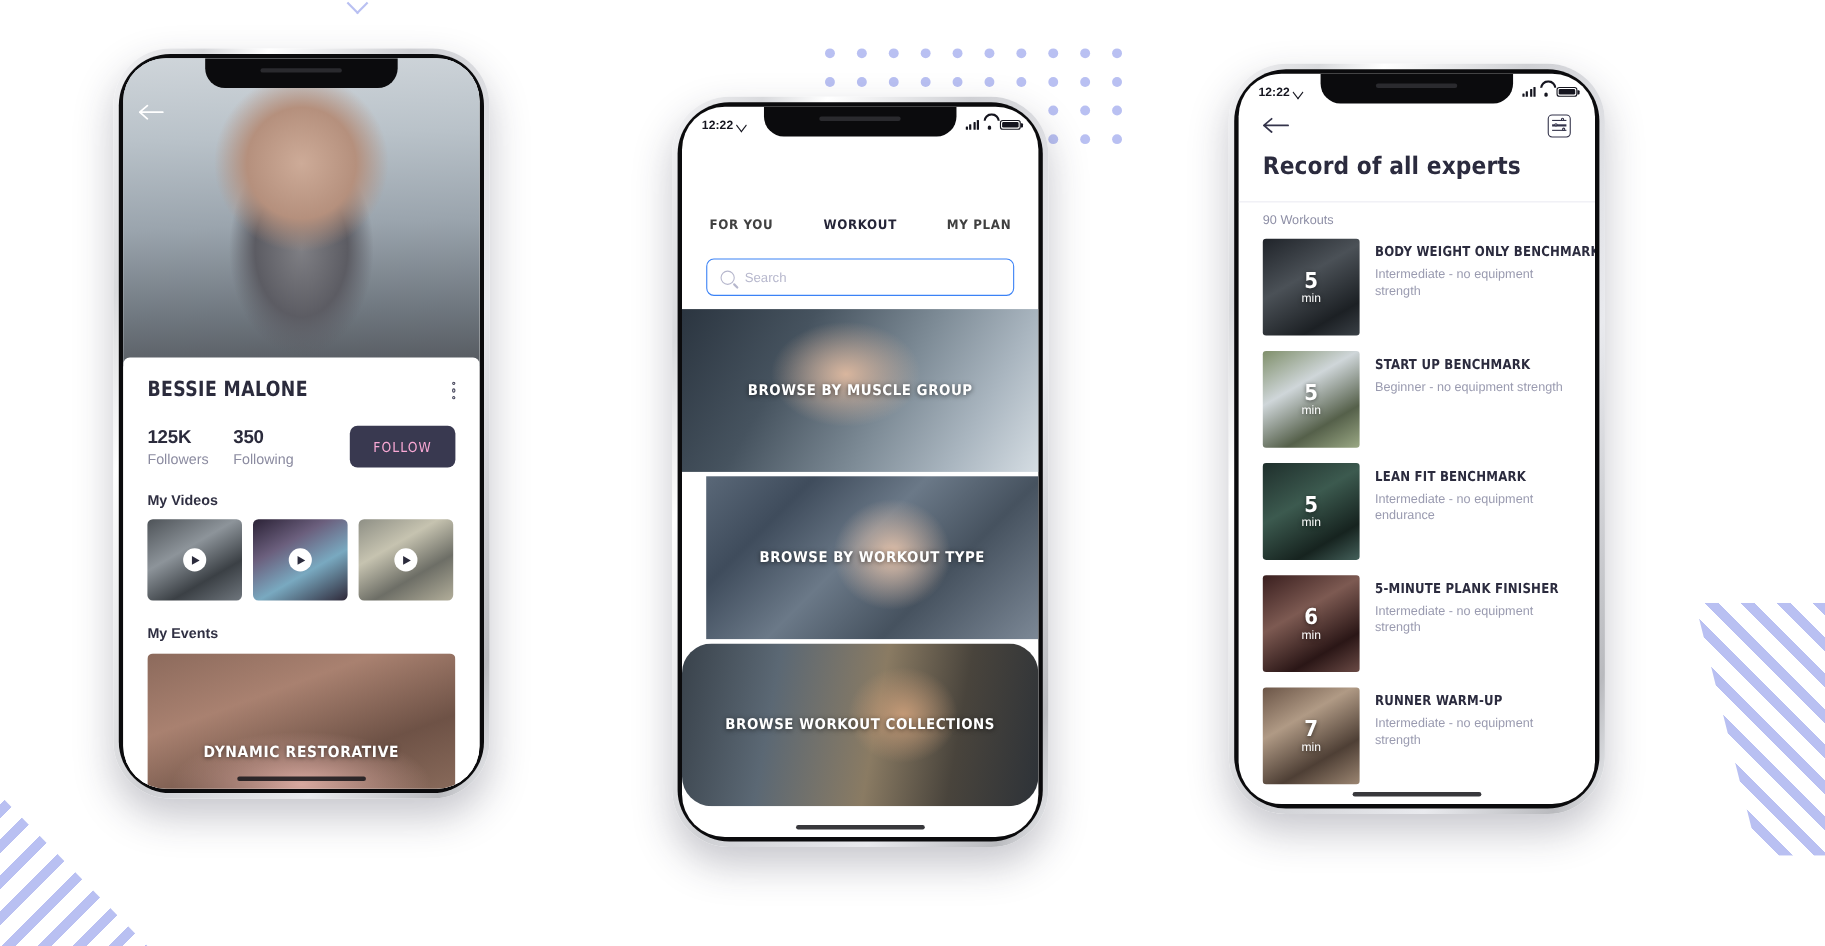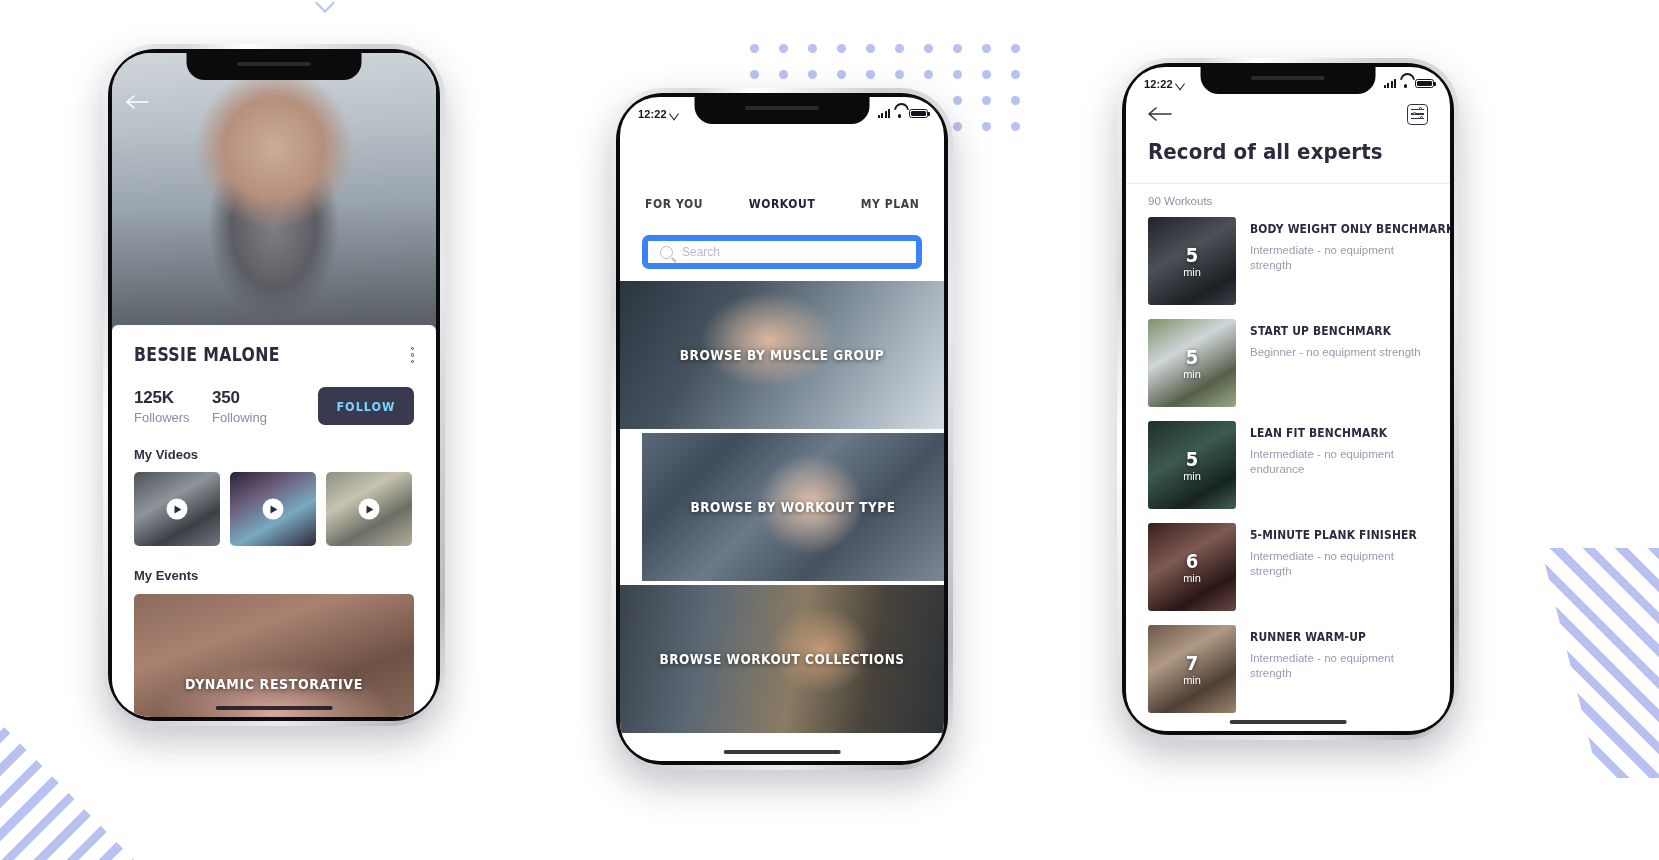--- a/index.html
+++ b/index.html
@@ -121,21 +121,21 @@
       linear-gradient(90deg,#aab3bb 0%,#c3cbd2 30%,#9fa7ae 62%,#cfd6db 100%);
   }
   .ph-gym1 { background:
       radial-gradient(ellipse 30% 46% at 46% 40%, #d9b69e 0%, rgba(217,182,158,0) 70%),
       linear-gradient(120deg,#2b3540 0%,#46535f 30%,#7d8b96 58%,#aab6c0 80%,#d5dde3 100%); }
   .ph-yoga { background:
       radial-gradient(ellipse 26% 50% at 56% 48%, #e3c2ab 0%, rgba(227,194,171,0) 68%),
       linear-gradient(135deg,#5a6878 0%,#3f4c5c 22%,#6b7988 45%,#46525f 68%,#7c8896 100%); margin-left: 22px; }
   .ph-collect { background:
       radial-gradient(ellipse 22% 42% at 62% 44%, #c49a77 0%, rgba(196,154,119,0) 70%),
-      linear-gradient(100deg,#39424b 0%,#5b6874 26%,#8a7b63 54%,#49443c 76%,#2d3238 100%); }
+      linear-gradient(100deg,#39424b 0%,#5b6874 26%,#8a7b63 54%,#49443c 76%,#2d3238 100%); border-radius: 27px; }
   .ph-v1 { background: linear-gradient(150deg,#4e5358 0%,#8d949a 38%,#3b4045 70%,#6f767d 100%); }
   .ph-v2 { background: linear-gradient(150deg,#2b2236 0%,#6b5f7d 32%,#79a9c0 62%,#2e2838 100%); }
   .ph-v3 { background: linear-gradient(150deg,#8e8f85 0%,#c6c3b0 34%,#6d6e66 66%,#b2ae9a 100%); }
   .ph-event { background:
       radial-gradient(ellipse 60% 40% at 50% 70%, #d8a9a0 0%, rgba(216,169,160,0) 70%),
       linear-gradient(160deg,#8c6a5c 0%,#a98170 28%,#6e5246 58%,#9a7a68 100%); }
   .ph-t1 { background: linear-gradient(150deg,#20242a 0%,#4b5157 40%,#1c2024 78%,#3a4046 100%); }
   .ph-t2 { background: linear-gradient(150deg,#7f8f6a 0%,#cfd6d9 36%,#55604a 72%,#9aa884 100%); }
   .ph-t3 { background: linear-gradient(150deg,#1f2f2c 0%,#3c5a4f 40%,#16231f 76%,#44605a 100%); }
   .ph-t4 { background: linear-gradient(150deg,#3a1f1f 0%,#7d5a52 38%,#2a1616 74%,#6a4a45 100%); }
@@ -161,23 +161,23 @@
     color: #2b2b3c; transform: scaleX(.92); transform-origin: left center;
   }
   .dots-v { display: flex; flex-direction: column; gap: 3px; padding-top: 4px; cursor: pointer; }
   .dots-v i { width: 3.4px; height: 3.4px; border-radius: 50%; border: 1px solid #44445a; display:block; }
   .p1-stats { display: flex; align-items: center; gap: 0; margin-top: 22px; }
   .stat { width: 78px; text-align: left; }
   .stat .num { font-size: 17px; font-weight: 700; color: #2b2b3c; letter-spacing: -.2px; }
   .stat .lbl { font-size: 13px; color: #8b8ba0; margin-top: 2px; }
   .follow-btn {
     margin-left: auto; width: 96px; height: 38px; border-radius: 7px;
-    background: #393950; color: #7dd3fc; border: none; cursor: pointer;
-    font-family: "DejaVu Sans Condensed","Liberation Sans Narrow","Liberation Sans", sans-serif;
-    font-size: 12.5px; font-weight: 700; letter-spacing: 1px;
+    background: #393950; color: #f9a8d4; border: none; cursor: pointer;
+    font-family: "DejaVu Sans Condensed","Liberation Sans Narrow","Liberation Sans", sans-serif;
+    font-size: 12.5px; font-weight: 400; letter-spacing: 1px;
   }
   .p1-sectitle { font-size: 13px; font-weight: 700; color: #2f2f42; margin-top: 22px; }
   .p1-videos { display: flex; gap: 10px; margin-top: 10px; }
   .vthumb { width: 86px; height: 74px; border-radius: 5px; position: relative; overflow:hidden; cursor:pointer; }
   .play {
     position: absolute; left: 50%; top: 50%; transform: translate(-50%,-50%);
     width: 21px; height: 21px; border-radius: 50%; background: #fff;
     display: flex; align-items: center; justify-content: center;
   }
   .play::after { content:""; width:0;height:0;border-left:7px solid #2b2b3c;
@@ -215,21 +215,21 @@
   .slider-icon b:nth-of-type(3){ top:11.8px; left:12px; }
   .p2-tabs { position: absolute; top: 100px; left: 0; right: 0; display: flex; z-index: 30; }
   .p2-tabs .tab {
     flex: 1; text-align: center; cursor: pointer;
     font-family: "DejaVu Sans Condensed","Liberation Sans Narrow","Liberation Sans", sans-serif;
     font-size: 12px; font-weight: 700; letter-spacing: .6px; color: #404040;
   }
   .p2-tabs .tab.active { color: #242437; }
   .p2-search {
     position: absolute; top: 138px; left: 22px; right: 22px; height: 34px;
-    border: 6px solid #3b82f6; border-radius: 7px; display: flex; align-items: center;
+    border: 1px solid #3b82f6; border-radius: 7px; display: flex; align-items: center;
     gap: 9px; padding: 0 12px; z-index: 30; background:#fff;
   }
   .mag { width: 13px; height: 13px; border: 1.6px solid #b6b7cd; border-radius: 50%; position: relative; }
   .mag::after { content:""; position:absolute; right:-4.5px; bottom:-3.5px; width:6px;height:1.6px;
     background:#b6b7cd; transform: rotate(45deg); border-radius:1px; }
   .p2-search input {
     border: none; outline: none; flex: 1; font-size: 12px; color: #6e6e86;
     font-family: "Liberation Sans", sans-serif; background: transparent;
   }
   .p2-search input::placeholder { color: #b7b8cd; }

